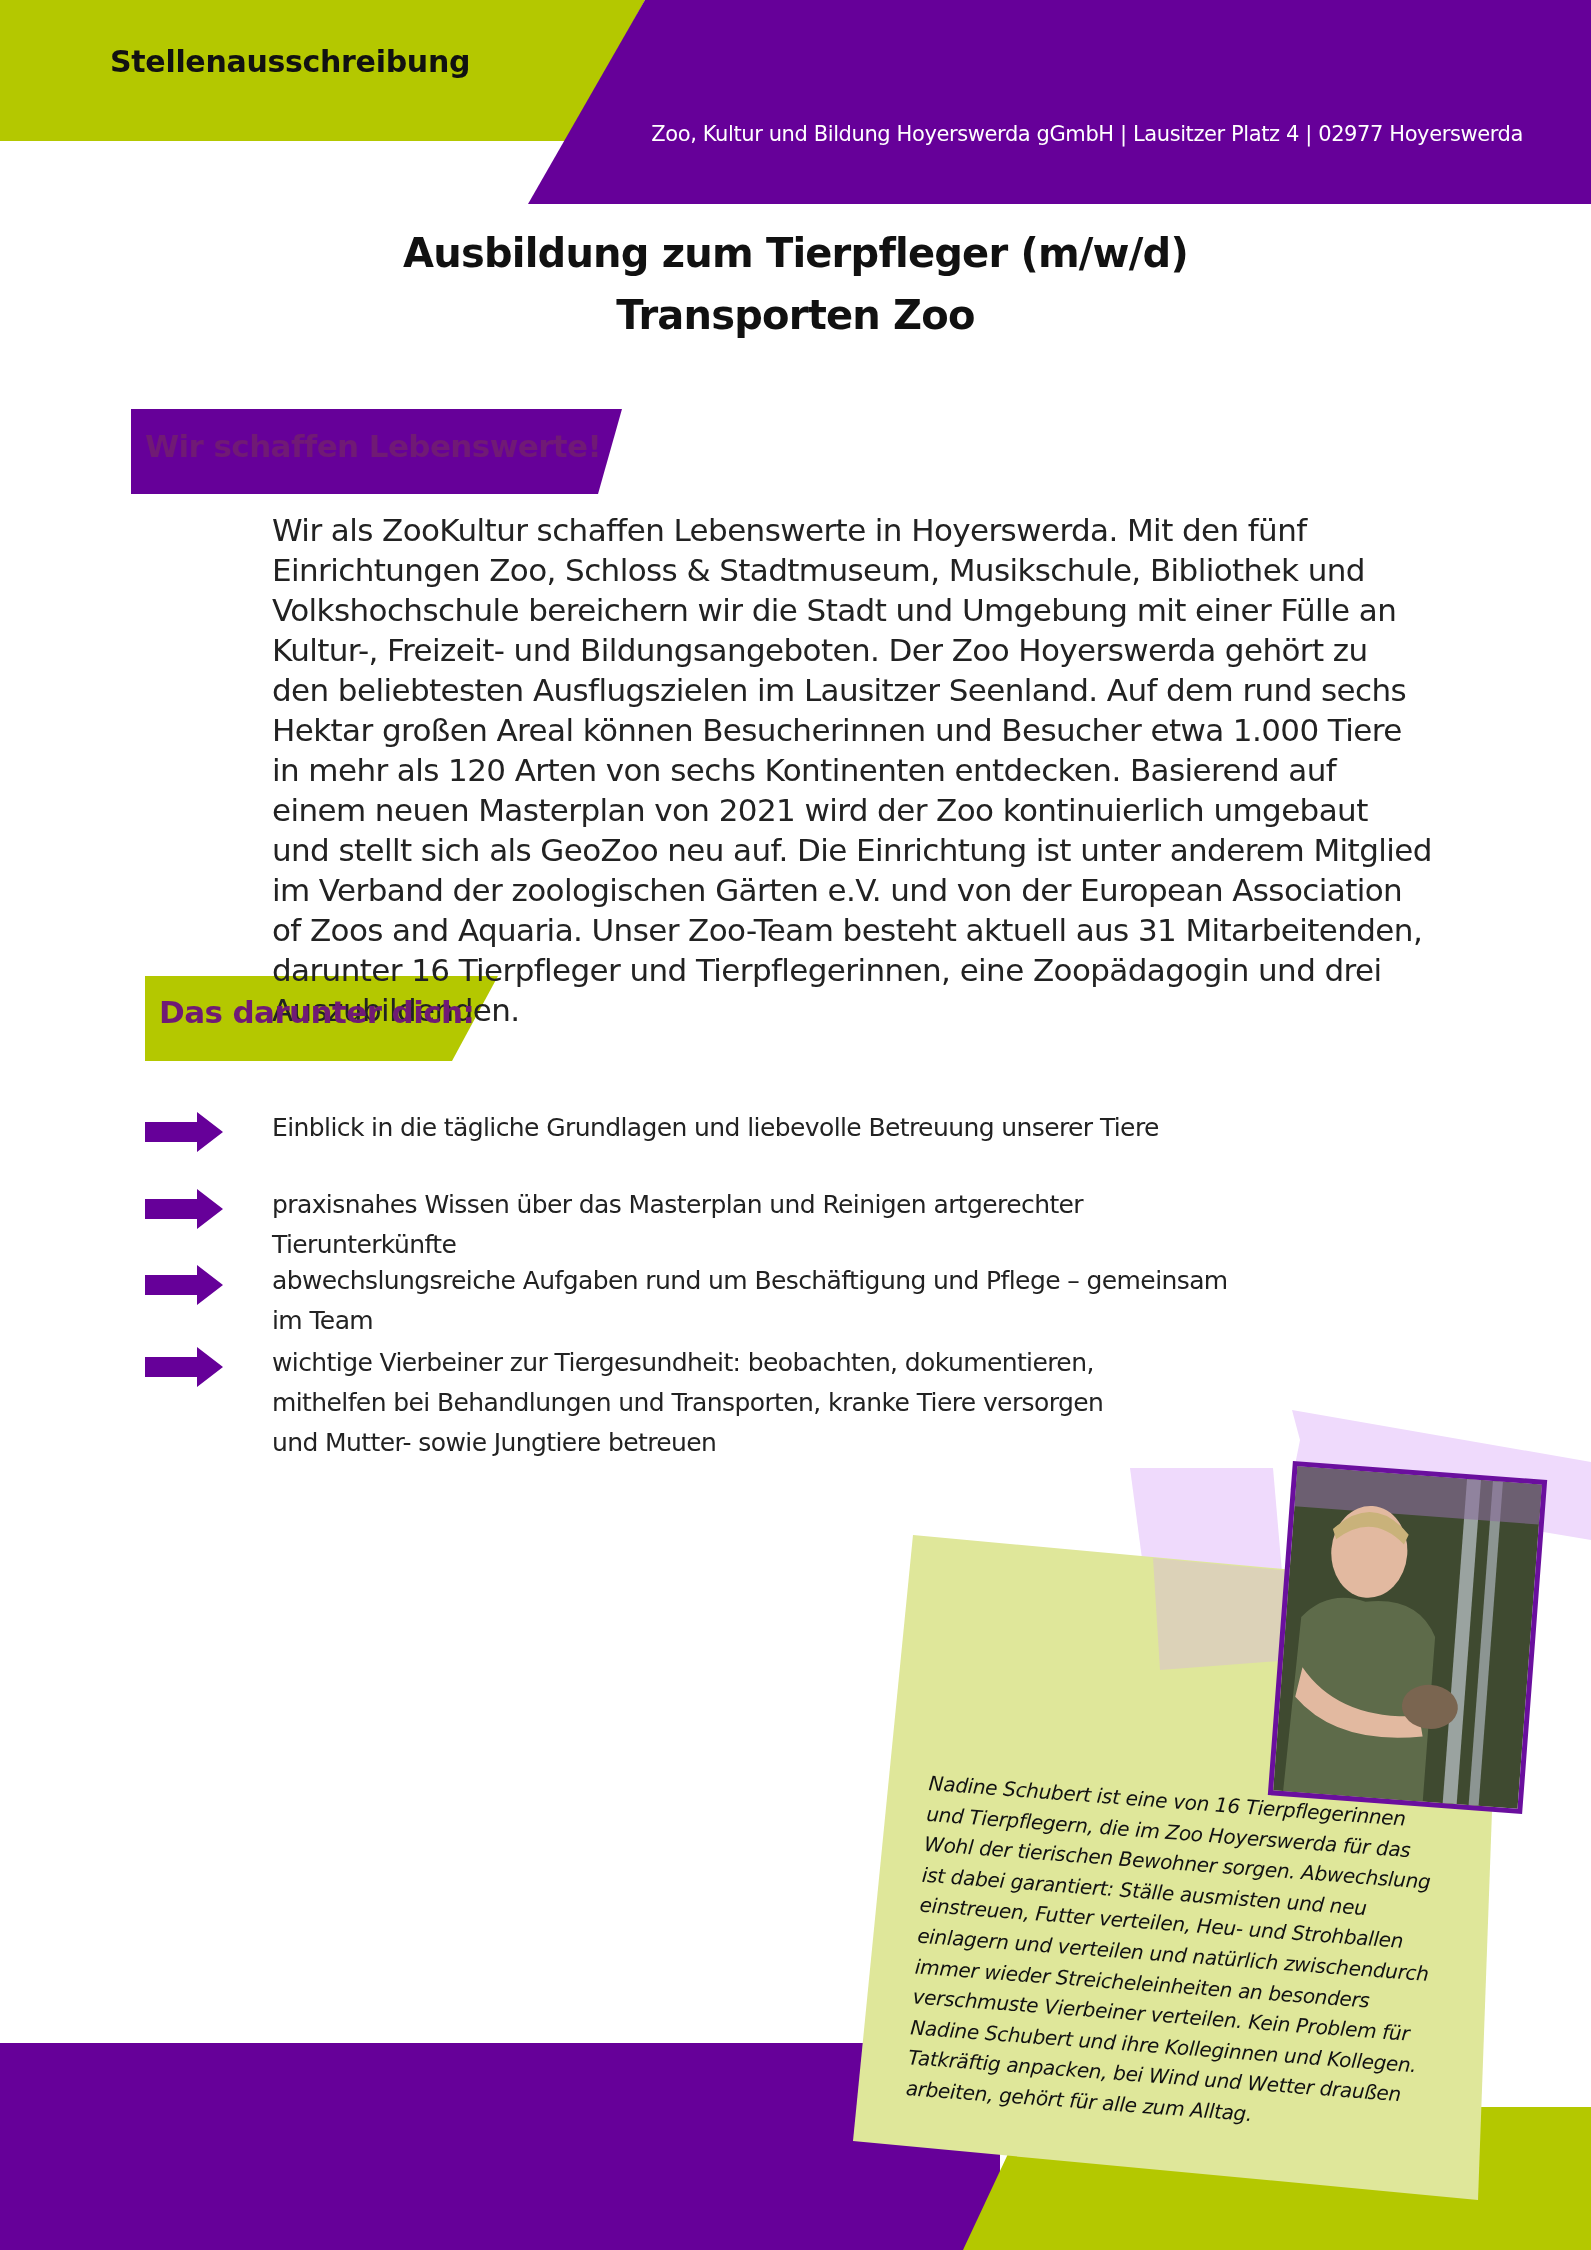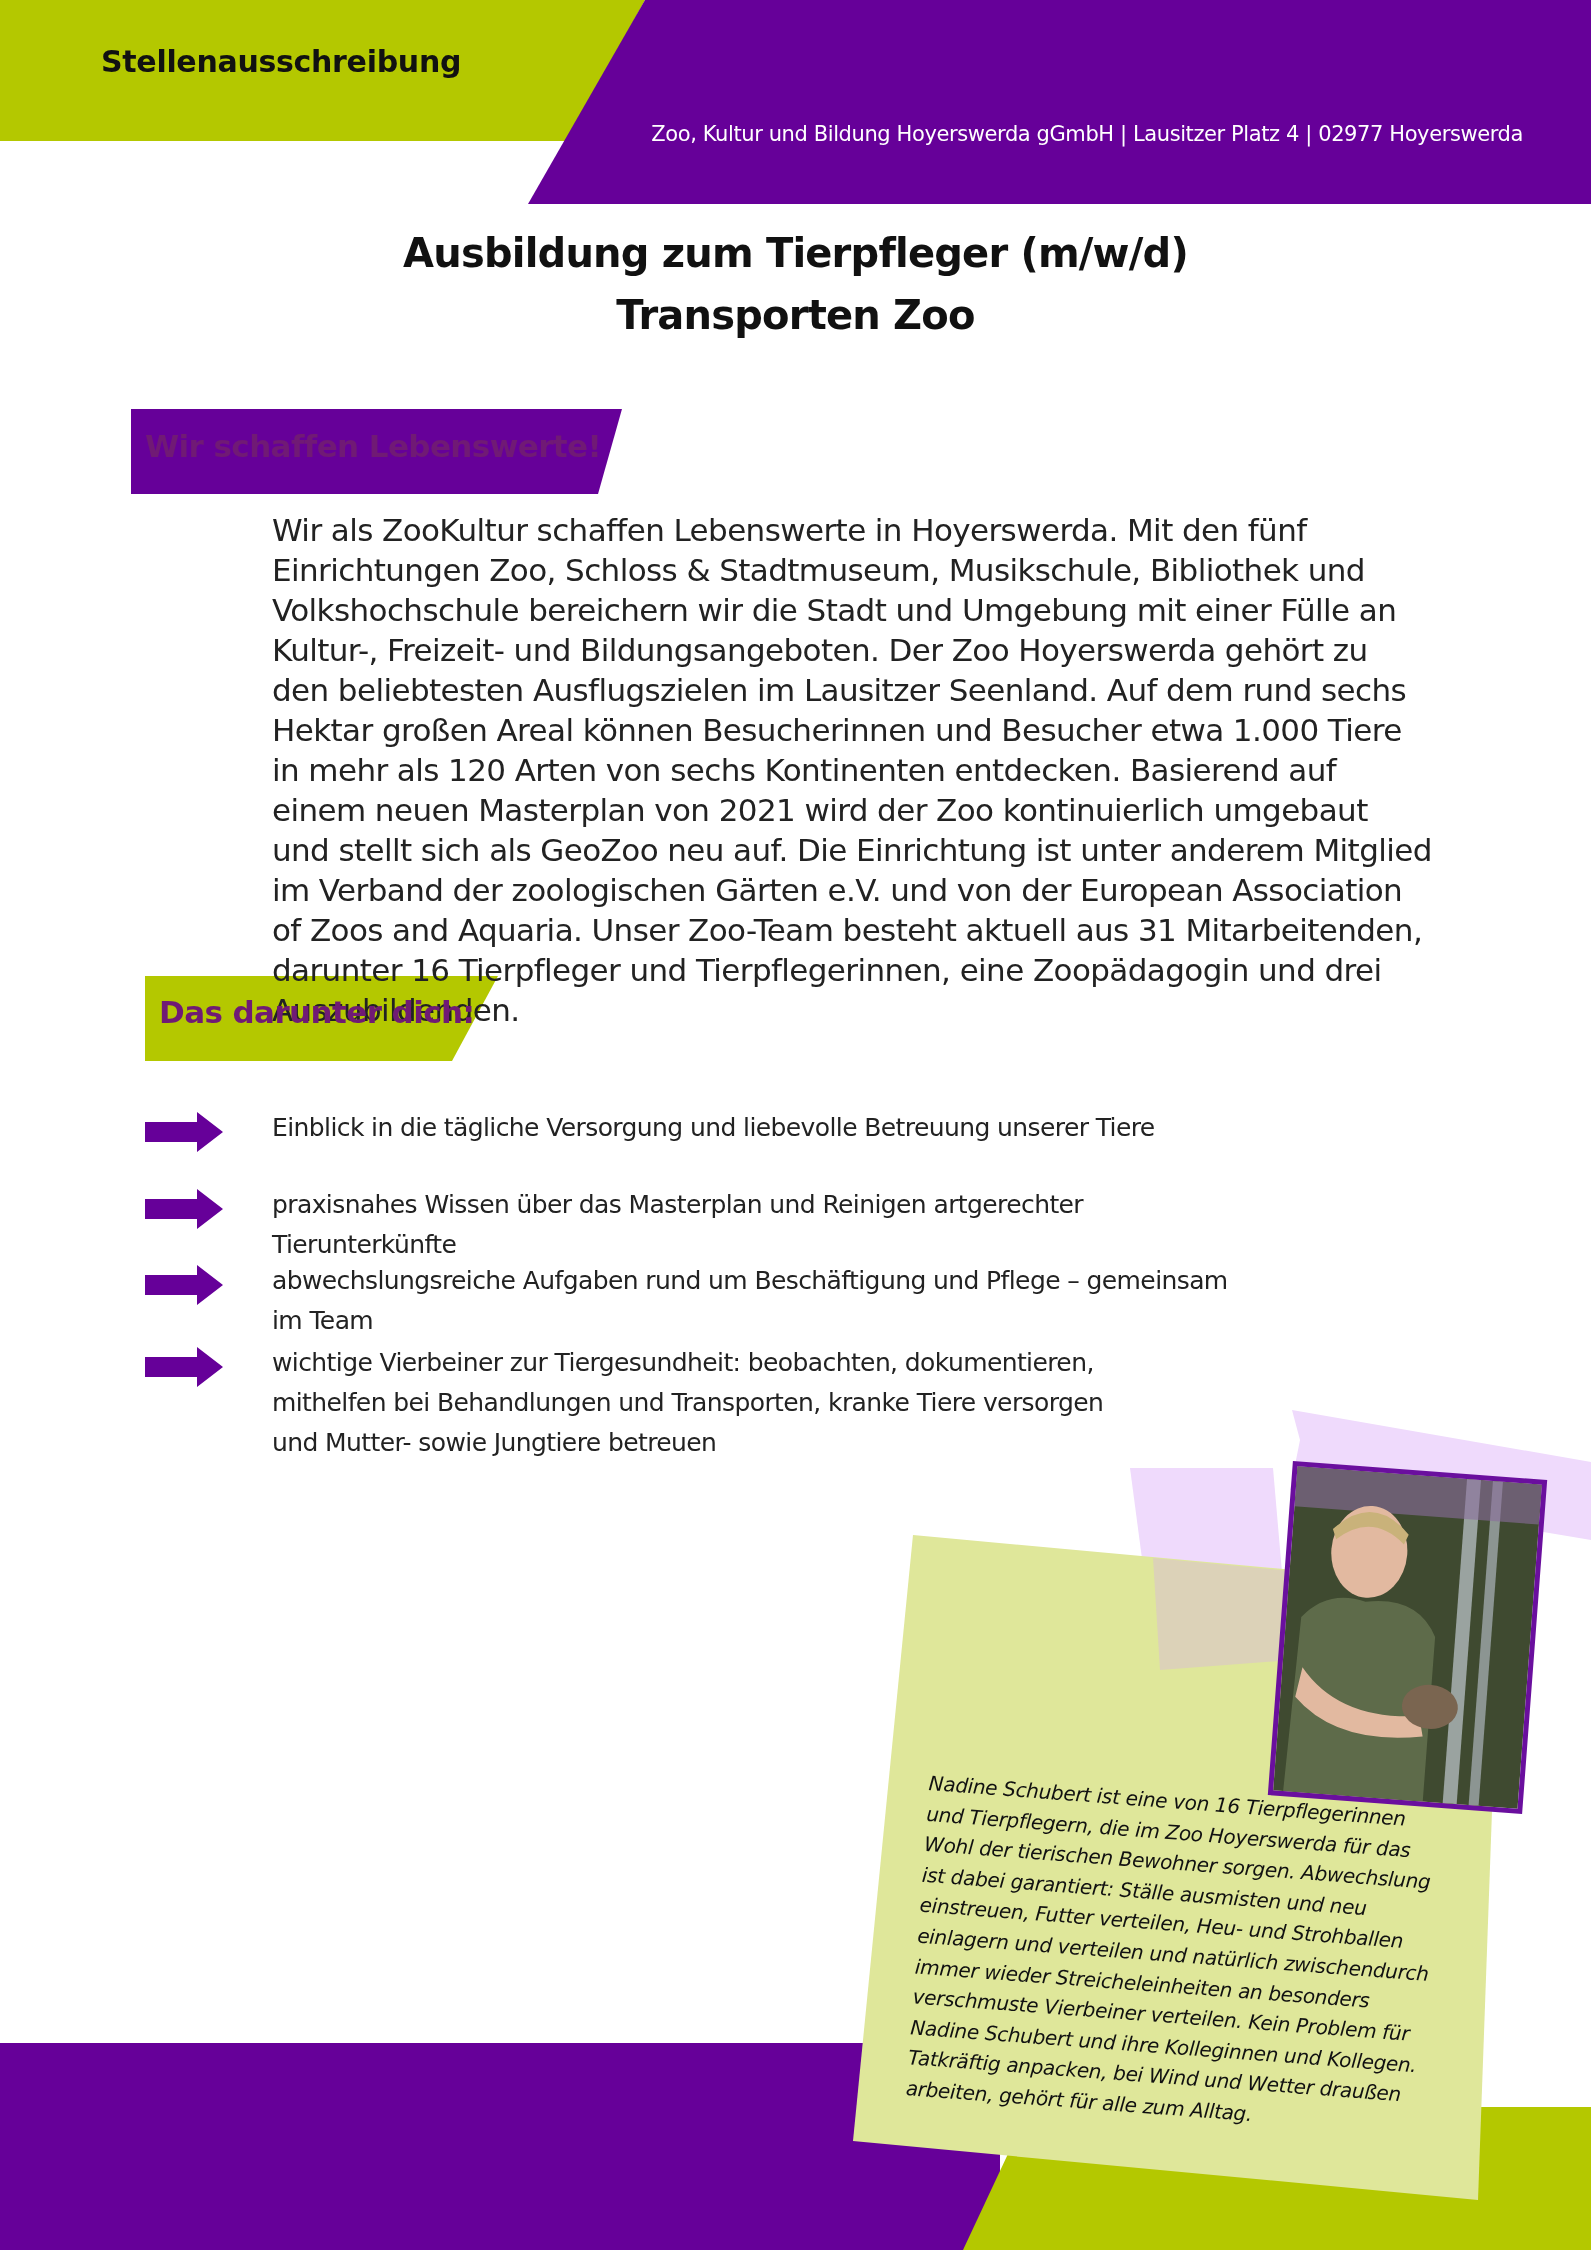--- a/index.html
+++ b/index.html
@@ -4,21 +4,21 @@
 <style>
   html, body { margin: 0; padding: 0; }
   body {
     width: 1591px; height: 2250px; position: relative; overflow: hidden;
     background: #ffffff; font-family: "DejaVu Sans", sans-serif; color: #1a1a1a;
   }
   .abs { position: absolute; }
   svg.shape { position: absolute; left: 0; top: 0; overflow: visible; }
 
   .header-title {
-    left: 101px; top: 44px; font-size: 30px; font-weight: bold; color: #111;
+    left: 110px; top: 44px; font-size: 30px; font-weight: bold; color: #111;
     letter-spacing: -0.3px;
   }
   .header-address {
     right: 68px; top: 122px; font-size: 21px; color: #ffffff; white-space: nowrap;
     font-family: "DejaVu Sans", sans-serif; letter-spacing: -0.4px;
   }
   .page-title {
     left: 0; width: 1591px; top: 222px; text-align: center;
     font-size: 40px; font-weight: bold; line-height: 62px; color: #111;
     letter-spacing: -0.8px;
@@ -85,21 +85,21 @@
 
 <div class="abs section-label" style="left:145px; top:428px;">Wir schaffen Lebenswerte!</div>
 <div class="abs intro">Wir als ZooKultur schaffen Lebenswerte in Hoyerswerda. Mit den fünf Einrichtungen Zoo, Schloss &amp; Stadtmuseum, Musikschule, Bibliothek und Volkshochschule bereichern wir die Stadt und Umgebung mit einer Fülle an Kultur-, Freizeit- und Bildungsangeboten. Der Zoo Hoyerswerda gehört zu den beliebtesten Ausflugszielen im Lausitzer Seenland. Auf dem rund sechs Hektar großen Areal können Besucherinnen und Besucher etwa 1.000 Tiere in mehr als 120 Arten von sechs Kontinenten entdecken. Basierend auf einem neuen Masterplan von 2021 wird der Zoo kontinuierlich umgebaut und stellt sich als GeoZoo neu auf. Die Einrichtung ist unter anderem Mitglied im Verband der zoologischen Gärten e.V. und von der European Association of Zoos and Aquaria. Unser Zoo-Team besteht aktuell aus 31 Mitarbeitenden, darunter 16 Tierpfleger und Tierpflegerinnen, eine Zoopädagogin und drei Auszubildenden.</div>
 
 <div class="abs section-label" style="left:159px; top:994px;">Das darunter dich:</div>
 
 <div class="abs bullet" style="top:1112px;">
   <svg class="bullet-arrow" width="80" height="40">
     <polygon points="0,10 52,10 52,0 78,20 52,40 52,30 0,30" fill="#660099"></polygon>
   </svg>
-  <div class="bullet-text">Einblick in die tägliche Versorgung und liebevolle Betreuung unserer Tiere</div>
+  <div class="bullet-text">Einblick in die tägliche Grundlagen und liebevolle Betreuung unserer Tiere</div>
 </div>
 <div class="abs bullet" style="top:1189px;">
   <svg class="bullet-arrow" width="80" height="40">
     <polygon points="0,10 52,10 52,0 78,20 52,40 52,30 0,30" fill="#660099"></polygon>
   </svg>
   <div class="bullet-text">praxisnahes Wissen über das Masterplan und Reinigen artgerechter Tierunterkünfte</div>
 </div>
 <div class="abs bullet" style="top:1265px;">
   <svg class="bullet-arrow" width="80" height="40">
     <polygon points="0,10 52,10 52,0 78,20 52,40 52,30 0,30" fill="#660099"></polygon>

